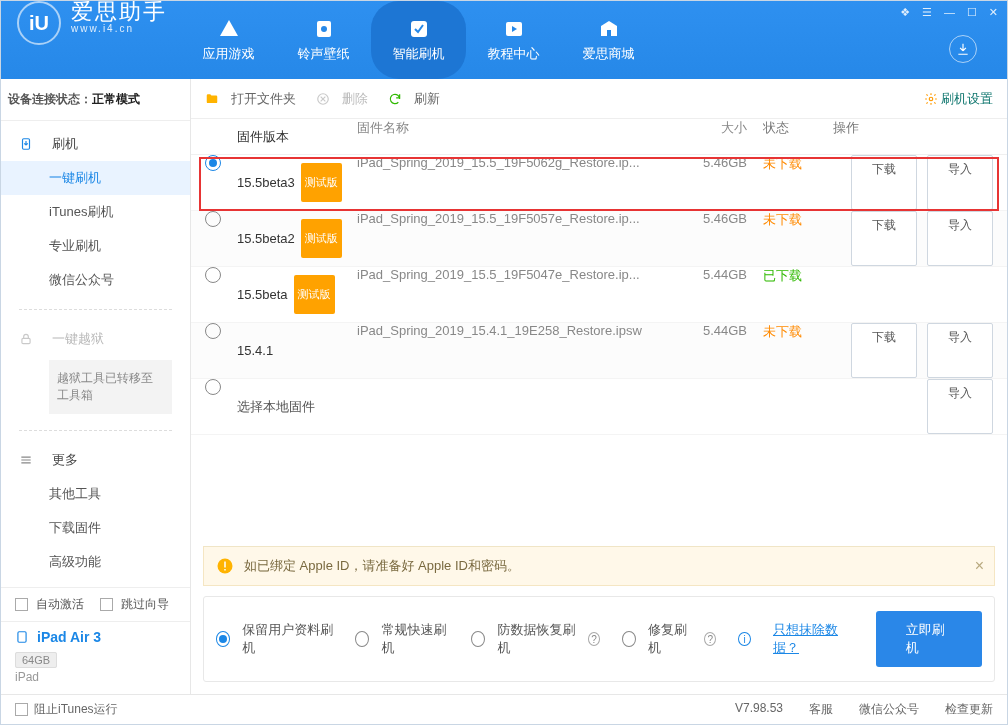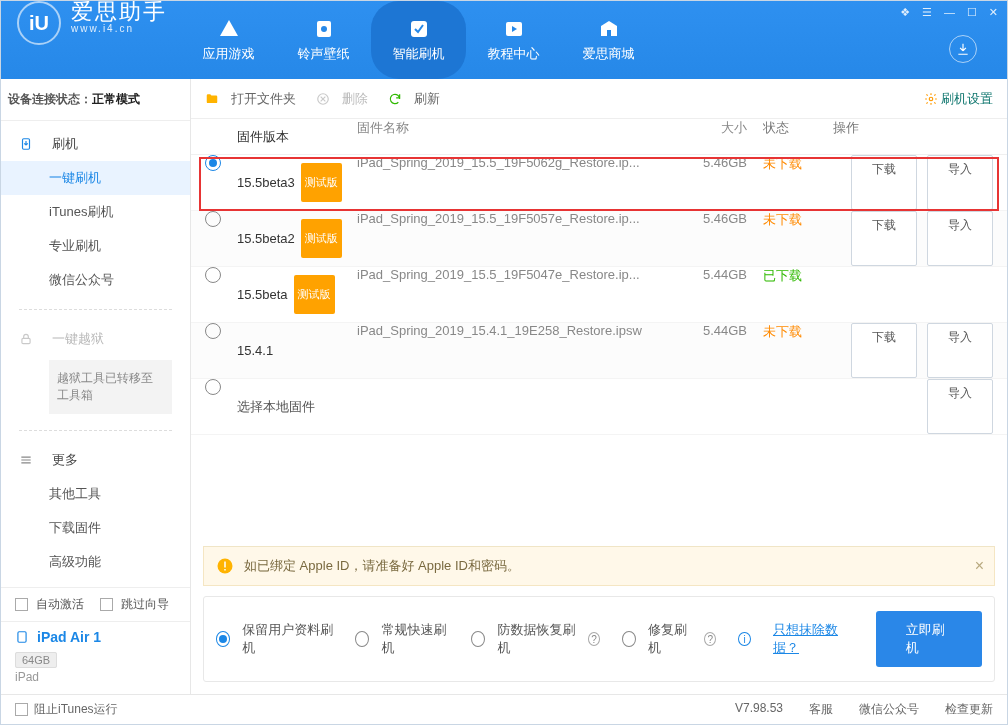--- a/index.html
+++ b/index.html
@@ -207,21 +207,21 @@
         <span class="chk"></span>
         <span>自动激活</span>
         <span class="chk" style="margin-left:8px"></span>
         <span>跳过向导</span>
       </div>
       <div class="device-box" style="border-top:1px solid #eee">
         <div class="device-name">
           <svg width="14" height="18" viewBox="0 0 24 24" fill="none" stroke="#1b87e6" stroke-width="2">
               <rect x="5" y="3" width="14" height="18" rx="2"></rect>
             </svg>
-          <span>iPad Air 1</span>
+          <span>iPad Air 3</span>
         </div>
         <div style="padding-top:4px"><span class="badge-size">64GB</span></div>
         <div class="device-type">iPad</div>
       </div>
     </div>
   </div>
 
   <div id="content" style="position:relative">
     <div class="toolbar">
       <div class="tb-item">

